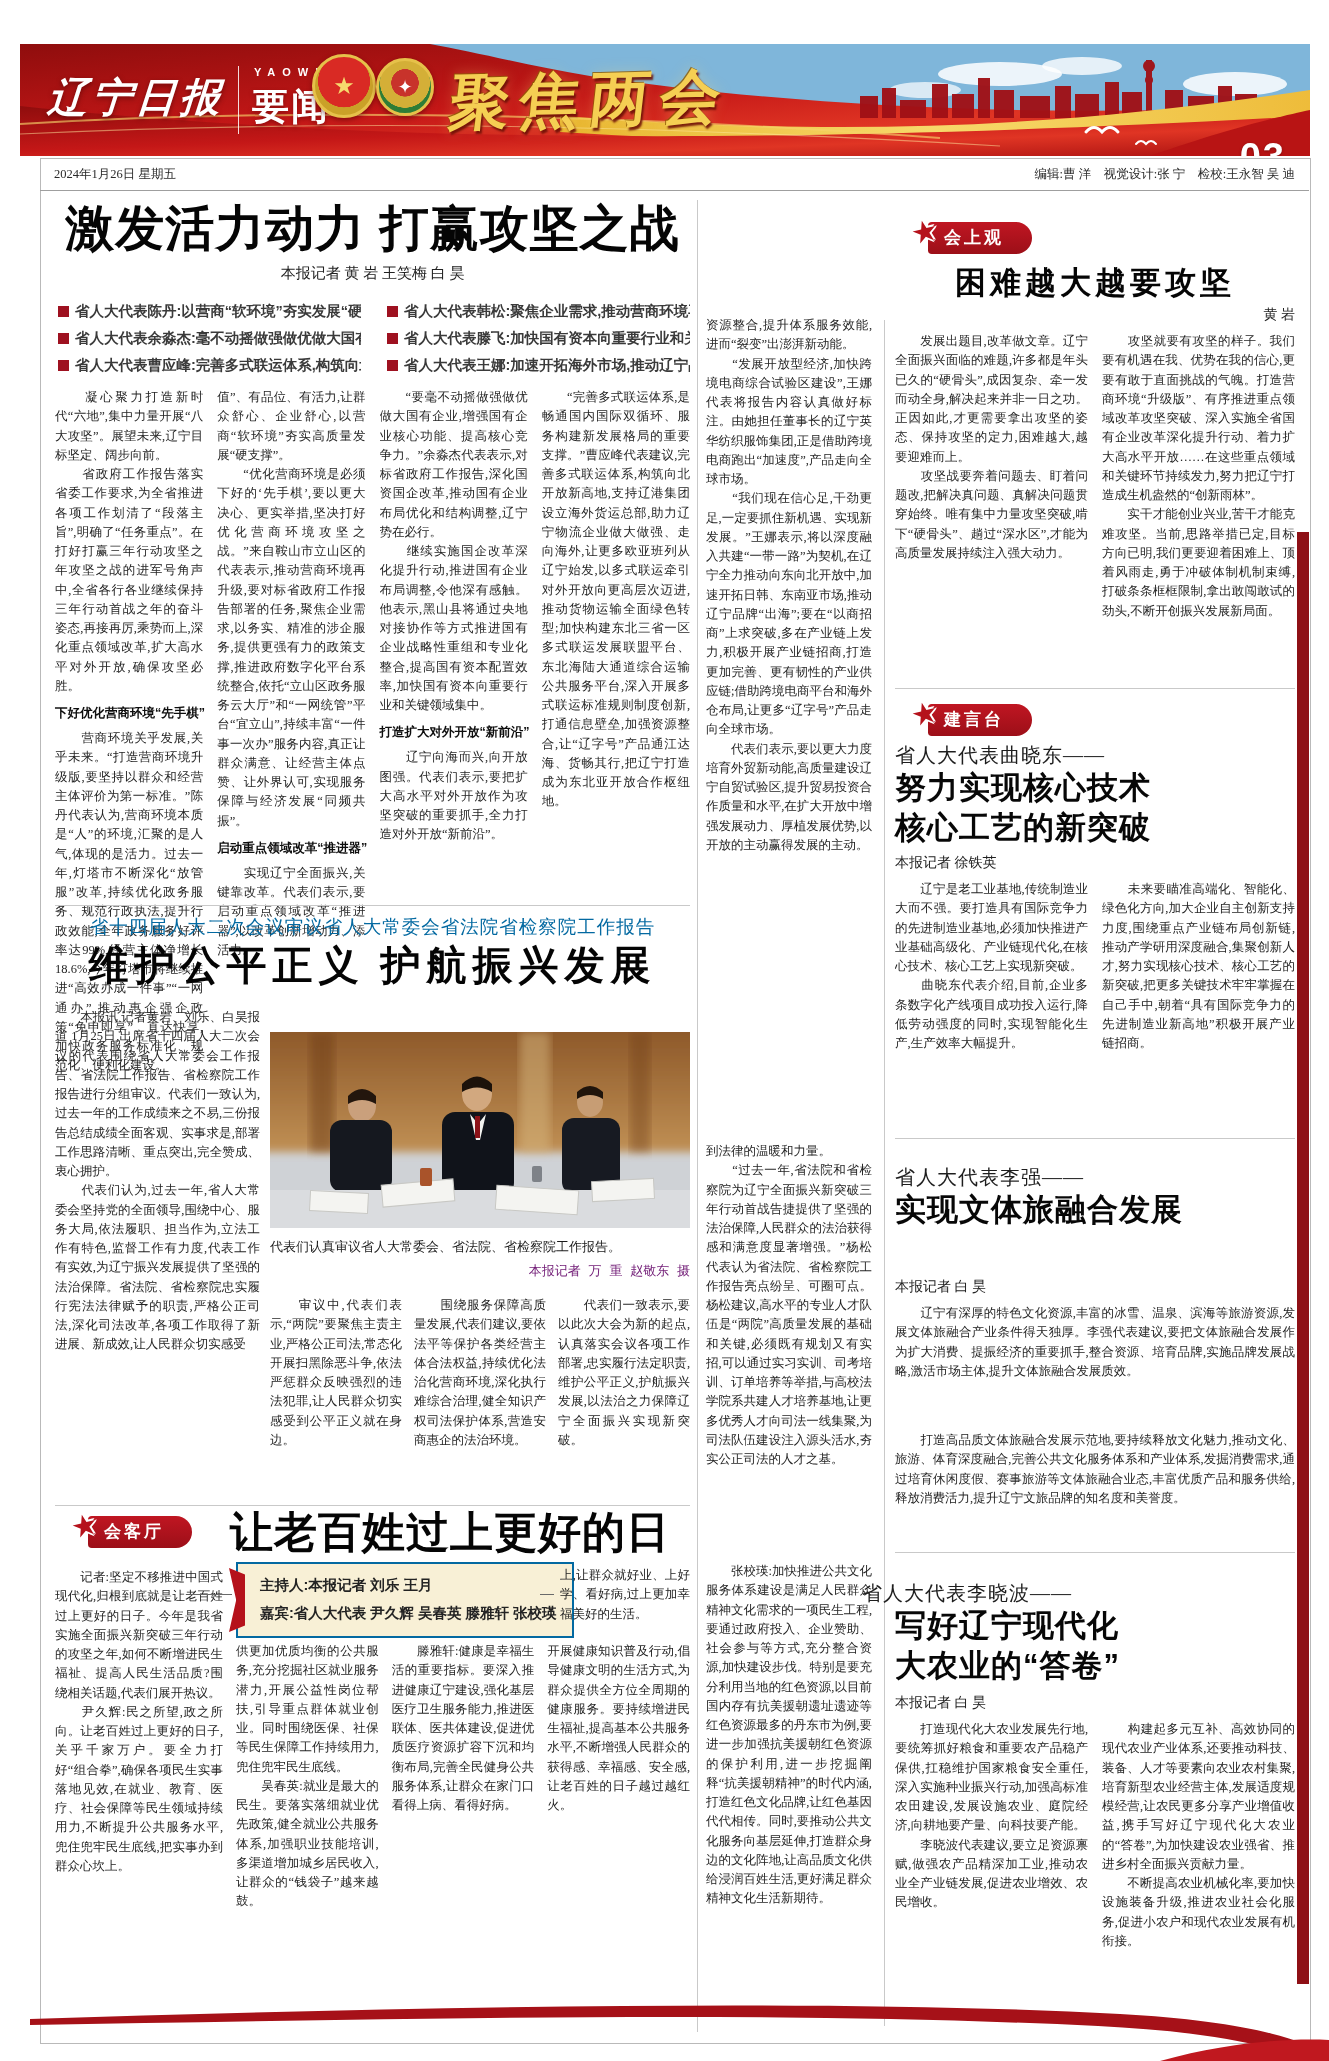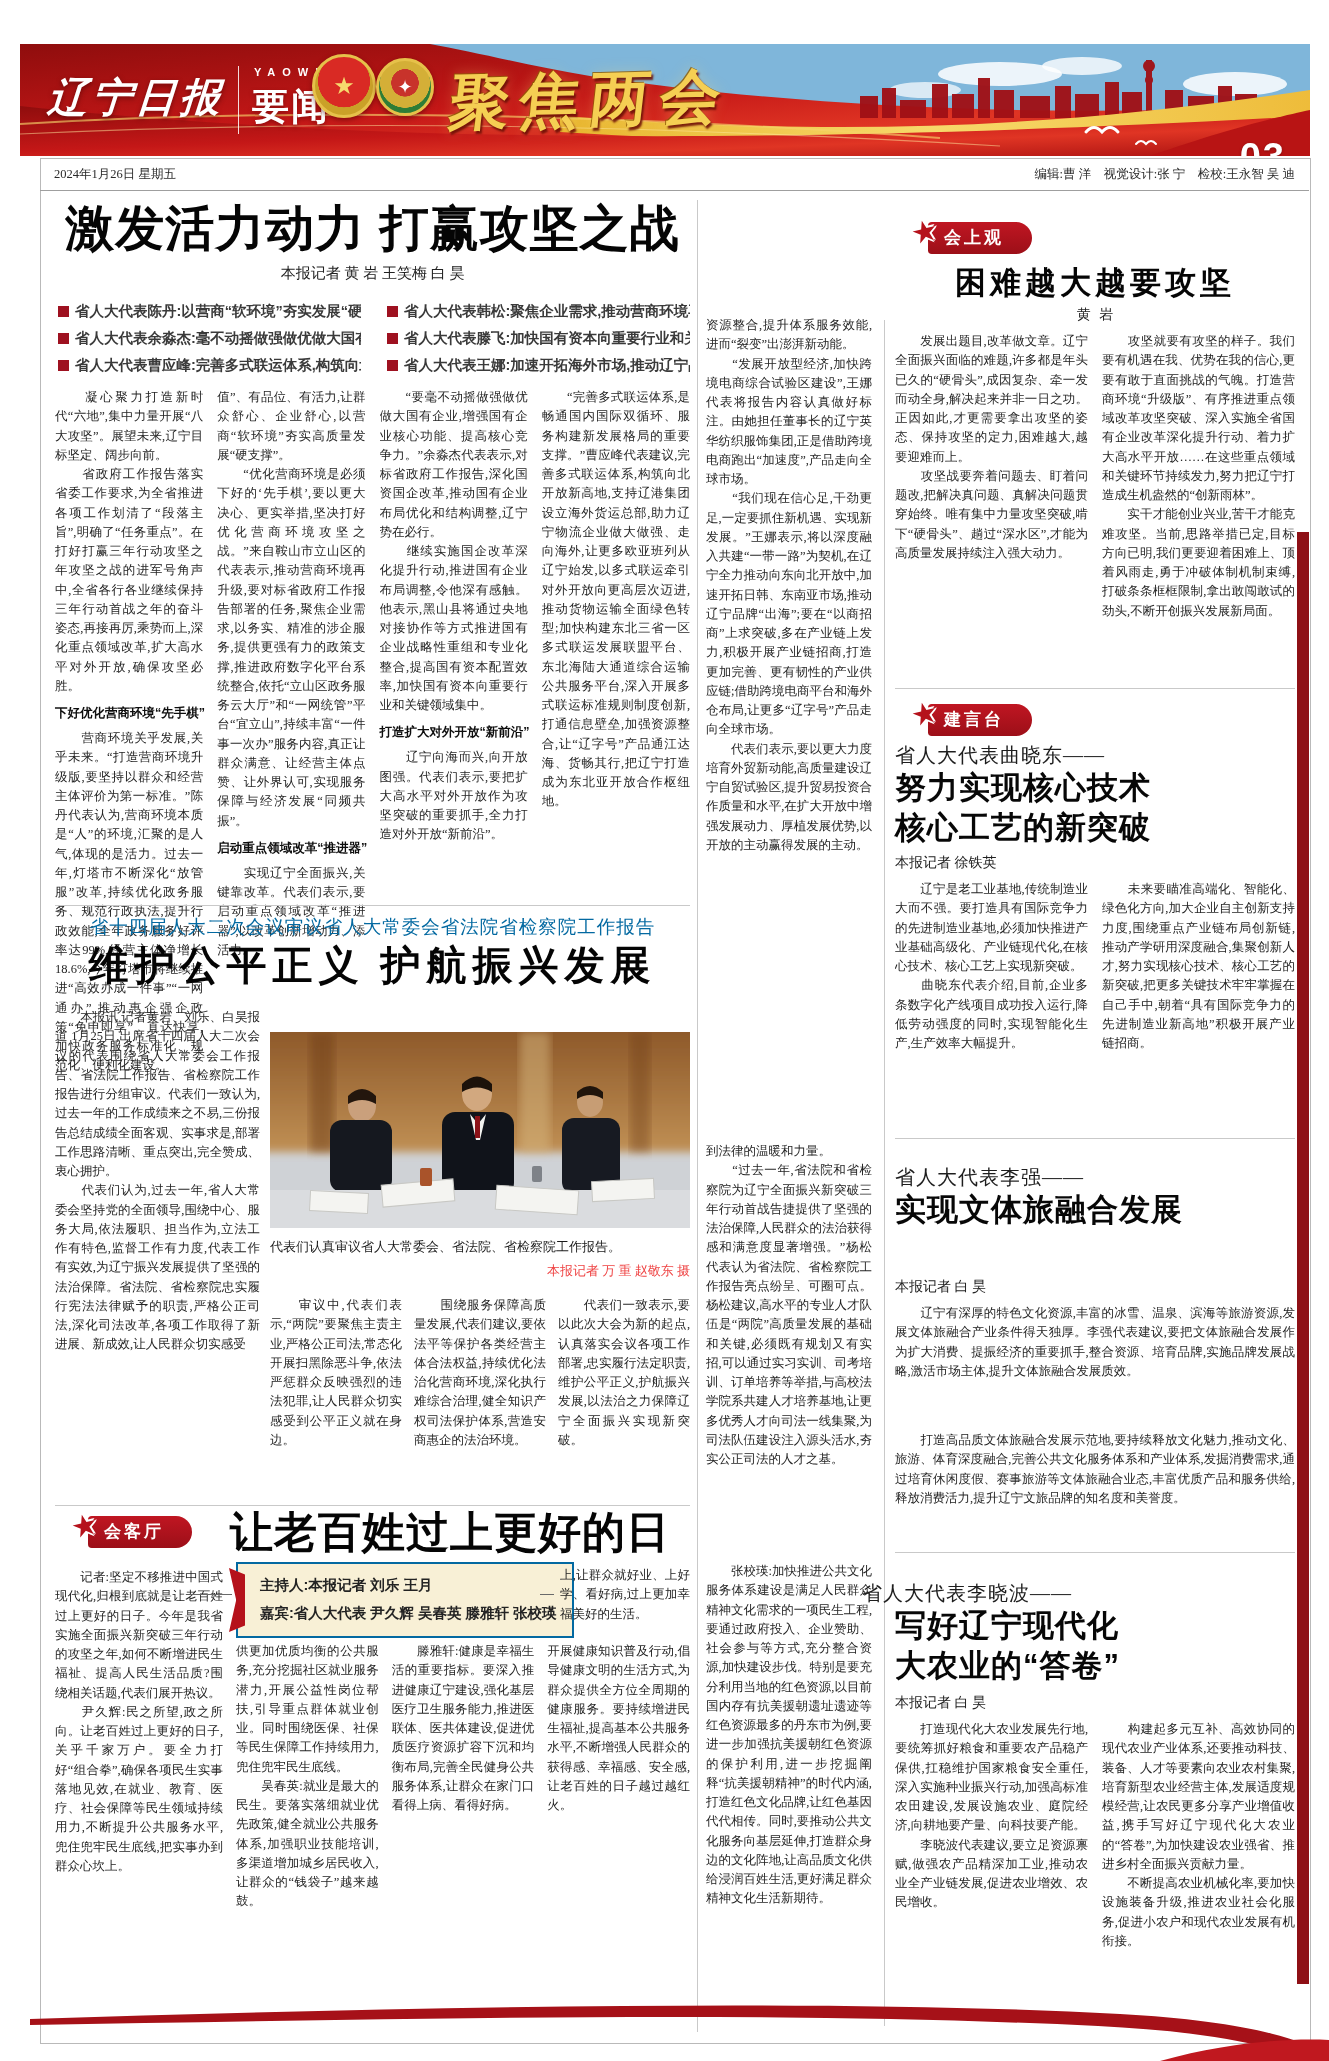--- a/index.html
+++ b/index.html
@@ -54,21 +54,21 @@
                border-radius:4px 17px 17px 4px;letter-spacing:3px;}
   .kicker{font-size:20px;color:#1e1e1e;letter-spacing:1px;}
   .blk-hl{font:800 31px "Liberation Sans","DejaVu Sans",sans-serif;color:#070707;line-height:40px;letter-spacing:1px;}
   .blk-by{font-size:14px;color:#222;}
   .serif-hl{font:900 31px "Liberation Serif","DejaVu Serif",serif;letter-spacing:4px;color:#050505;}
   
   .court-kicker{left:55px;top:914px;width:635px;text-align:center;font-size:18.5px;color:#0369a1;letter-spacing:1px;}
   .court-hl{left:55px;top:938px;width:635px;text-align:center;font:900 40px "Liberation Serif","DejaVu Serif",serif;
             letter-spacing:6px;color:#040404;}
   .caption{font-size:13px;color:#1a1a1a;}
-  .credit{font-size:13px;color:#ef4444;text-align:right;}
+  .credit{font-size:13px;color:#701a75;text-align:right;font-family:Liberation Mono, monospace;}
   
   .hkt-hl{left:225px;top:1504px;width:450px;text-align:center;font:900 43px "Liberation Sans","DejaVu Sans",sans-serif;
           color:#050505;letter-spacing:1px;}
   .host-box{left:236px;top:1562px;width:300px;height:64px;background:#f8f0d6;border:2px solid #0369a1;
             display:flex;flex-direction:column;justify-content:center;padding:4px 12px 4px 22px;
             font:700 14.5px "Liberation Sans","DejaVu Sans",sans-serif;color:#232323;line-height:1.9;}
   .host-ribbon{position:absolute;left:-9px;top:4px;bottom:4px;width:16px;background:#b5121b;
                clip-path:polygon(0 0,100% 10%,100% 90%,0 100%,45% 50%);}
   .box-dash{background:#6a6a6a;height:1px;}
   .strip{left:1297px;top:532px;width:12px;height:1452px;background:#8e1016;}
@@ -215,21 +215,21 @@
 　　“过去一年,省法院和省检察院为辽宁全面振兴新突破三年行动首战告捷提供了坚强的法治保障,人民群众的法治获得感和满意度显著增强。”杨松代表认为省法院、省检察院工作报告亮点纷呈、可圈可点。杨松建议,高水平的专业人才队伍是“两院”高质量发展的基础和关键,必须既有规划又有实招,可以通过实习实训、司考培训、订单培养等举措,与高校法学院系共建人才培养基地,让更多优秀人才向司法一线集聚,为司法队伍建设注入源头活水,夯实公正司法的人才之基。</div>
   <div class="abs body-text" style="left:706px;top:1562px;width:166px;height:470px;">　　张校瑛:加快推进公共文化服务体系建设是满足人民群众精神文化需求的一项民生工程,要通过政府投入、企业赞助、社会参与等方式,充分整合资源,加快建设步伐。特别是要充分利用当地的红色资源,以目前国内存有抗美援朝遗址遗迹等红色资源最多的丹东市为例,要进一步加强抗美援朝红色资源的保护利用,进一步挖掘阐释“抗美援朝精神”的时代内涵,打造红色文化品牌,让红色基因代代相传。同时,要推动公共文化服务向基层延伸,打造群众身边的文化阵地,让高品质文化供给浸润百姓生活,更好满足群众精神文化生活新期待。</div>
 
   <div class="abs" style="left:912px;top:222px;">
     <div class="badge">
         <span class="badge-star">★</span>
       <span class="badge-label">会上观</span>
       </div>
   </div>
   <div class="abs serif-hl" style="left:895px;top:262px;width:400px;text-align:center;">困难越大越要攻坚</div>
-  <div class="abs blk-by" style="left:895px;top:306px;width:400px;text-align:center;font-family:Liberation Mono, monospace;">黄 岩</div>
+  <div class="abs blk-by" style="left:895px;top:306px;width:400px;text-align:right;">黄 岩</div>
   <div class="abs cols" style="left:895px;top:332px;width:400px;height:344px;">
     <div class="col body-text">　　发展出题目,改革做文章。辽宁全面振兴面临的难题,许多都是年头已久的“硬骨头”,成因复杂、牵一发而动全身,解决起来并非一日之功。正因如此,才更需要拿出攻坚的姿态、保持攻坚的定力,困难越大,越要迎难而上。
 　　攻坚战要奔着问题去、盯着问题改,把解决真问题、真解决问题贯穿始终。唯有集中力量攻坚突破,啃下“硬骨头”、趟过“深水区”,才能为高质量发展持续注入强大动力。</div>
     <div class="col body-text">　　攻坚就要有攻坚的样子。我们要有机遇在我、优势在我的信心,更要有敢于直面挑战的气魄。打造营商环境“升级版”、有序推进重点领域改革攻坚突破、深入实施全省国有企业改革深化提升行动、着力扩大高水平开放……在这些重点领域和关键环节持续发力,努力把辽宁打造成生机盎然的“创新雨林”。
 　　实干才能创业兴业,苦干才能克难攻坚。当前,思路举措已定,目标方向已明,我们更要迎着困难上、顶着风雨走,勇于冲破体制机制束缚,打破条条框框限制,拿出敢闯敢试的劲头,不断开创振兴发展新局面。</div>
   </div>
 
   <div class="abs" style="left:912px;top:704px;">
     <div class="badge">
         <span class="badge-star">★</span>

